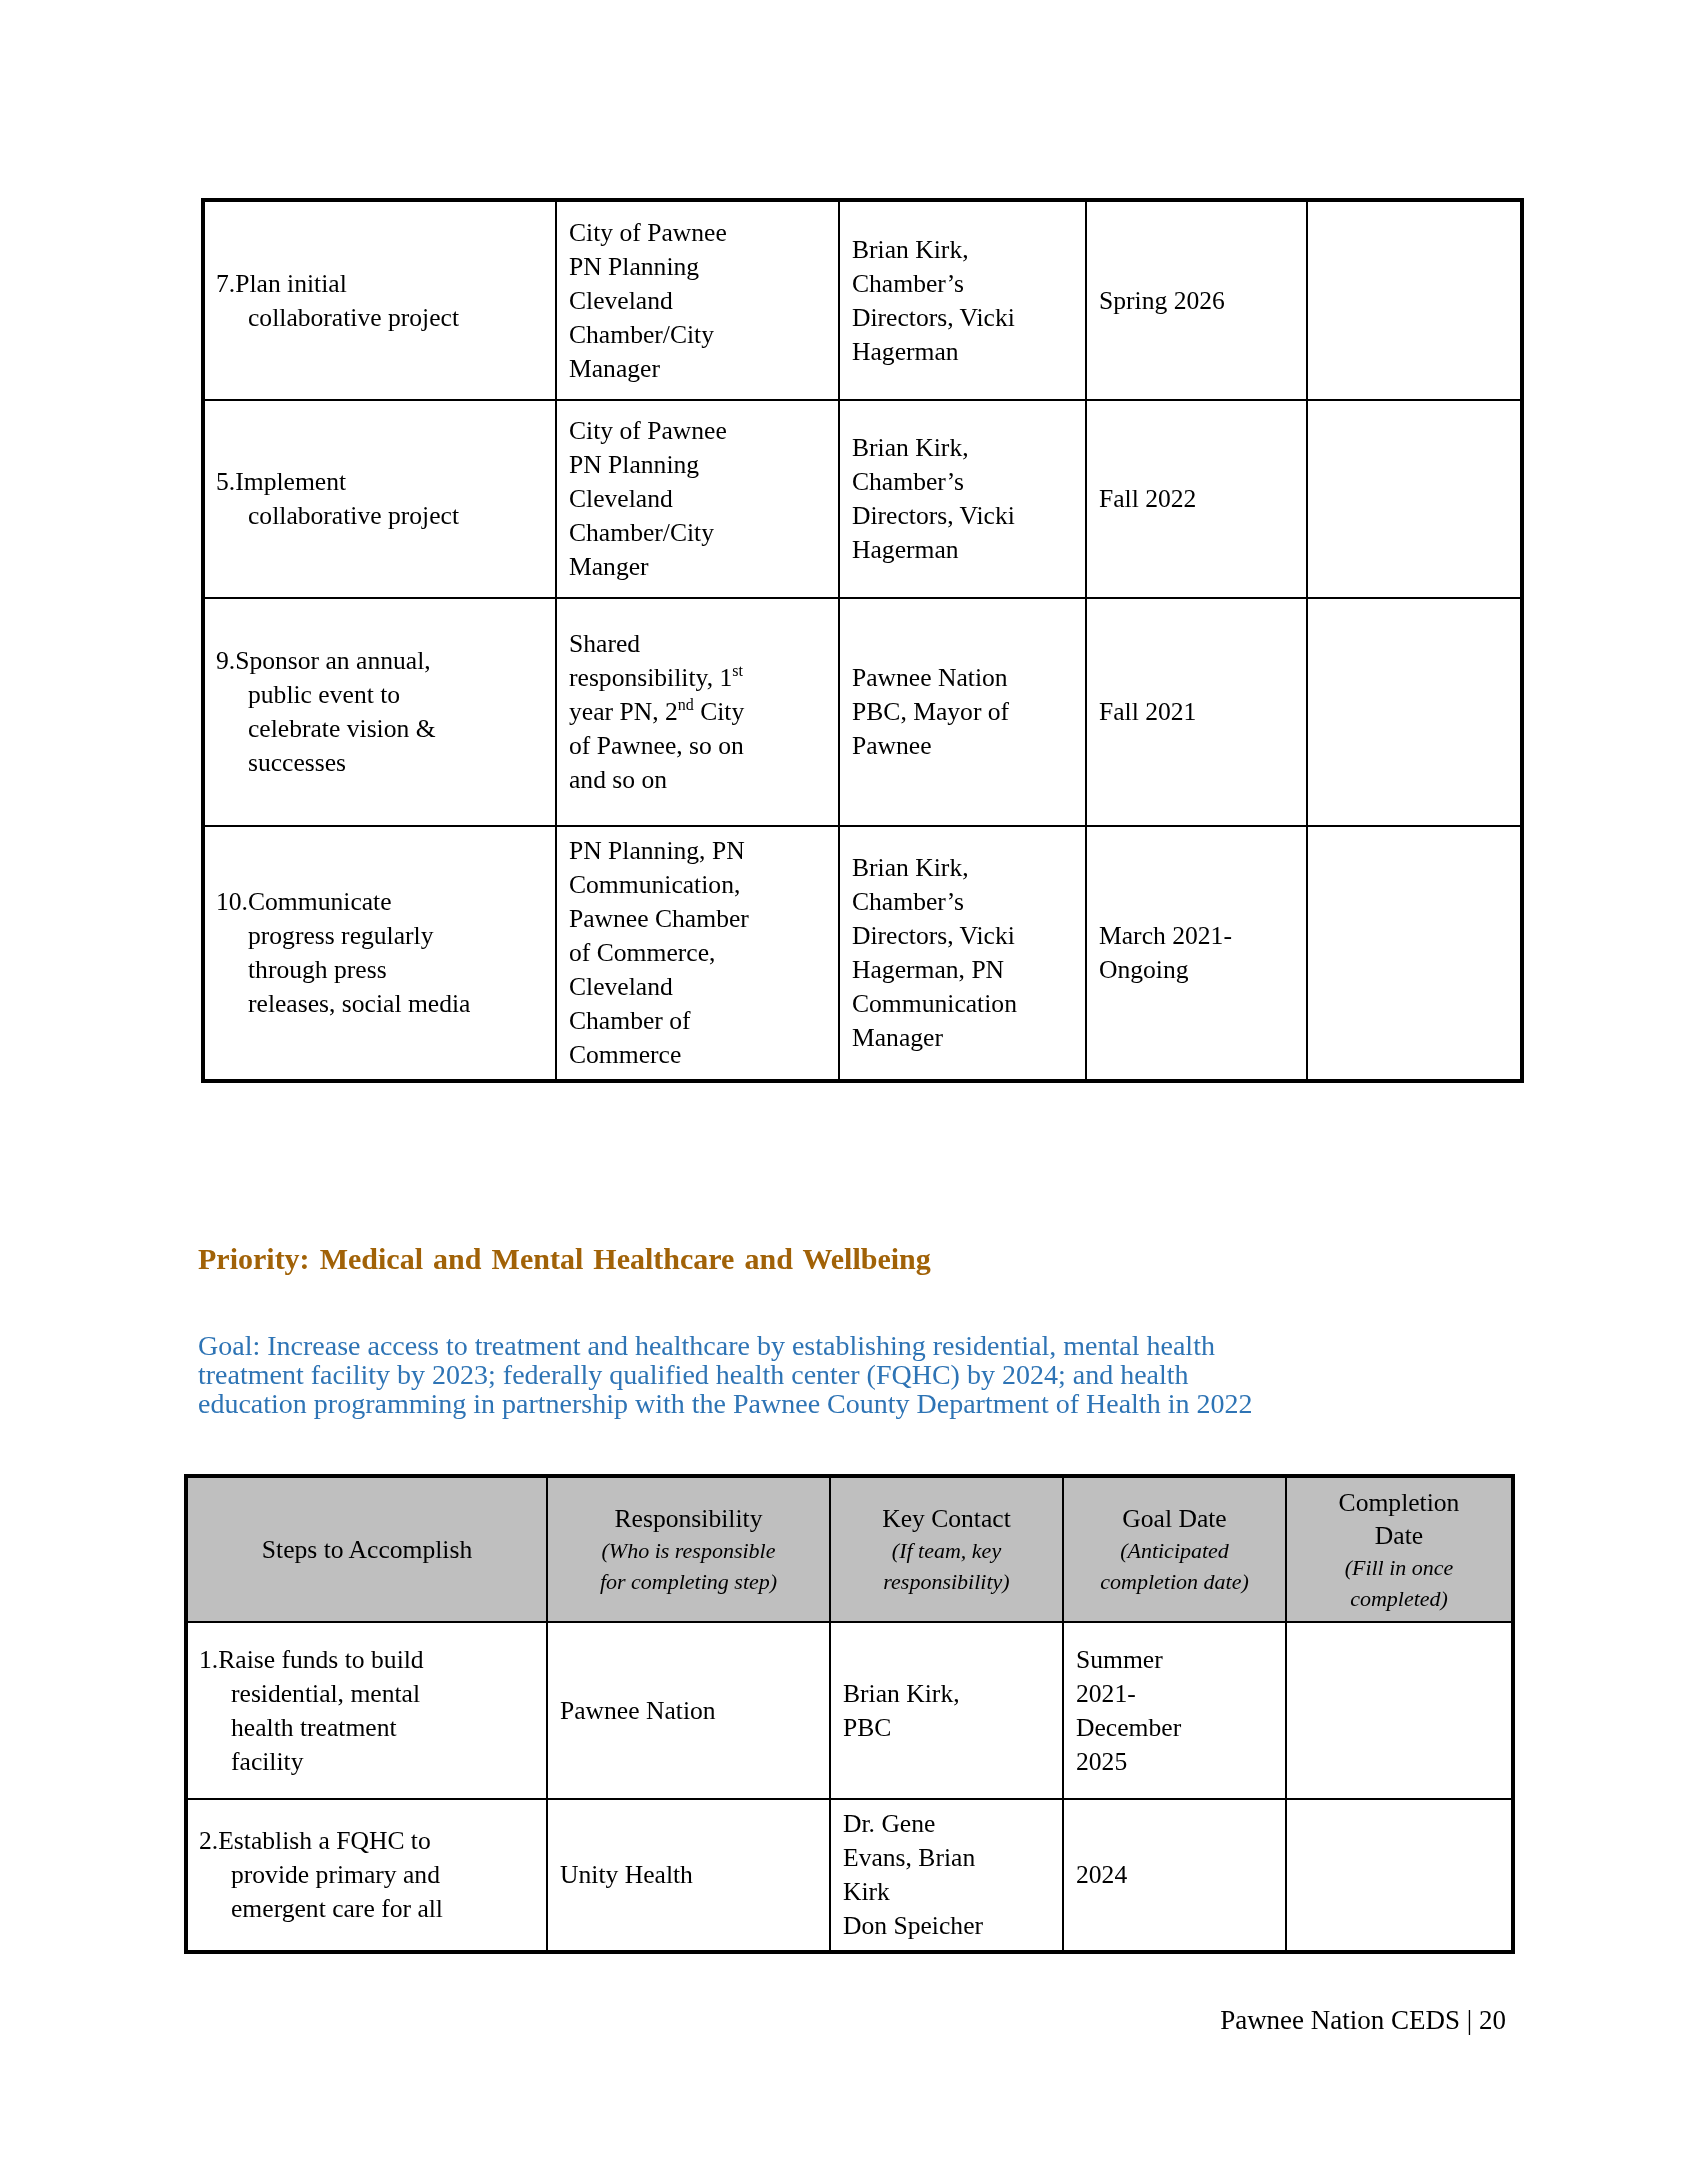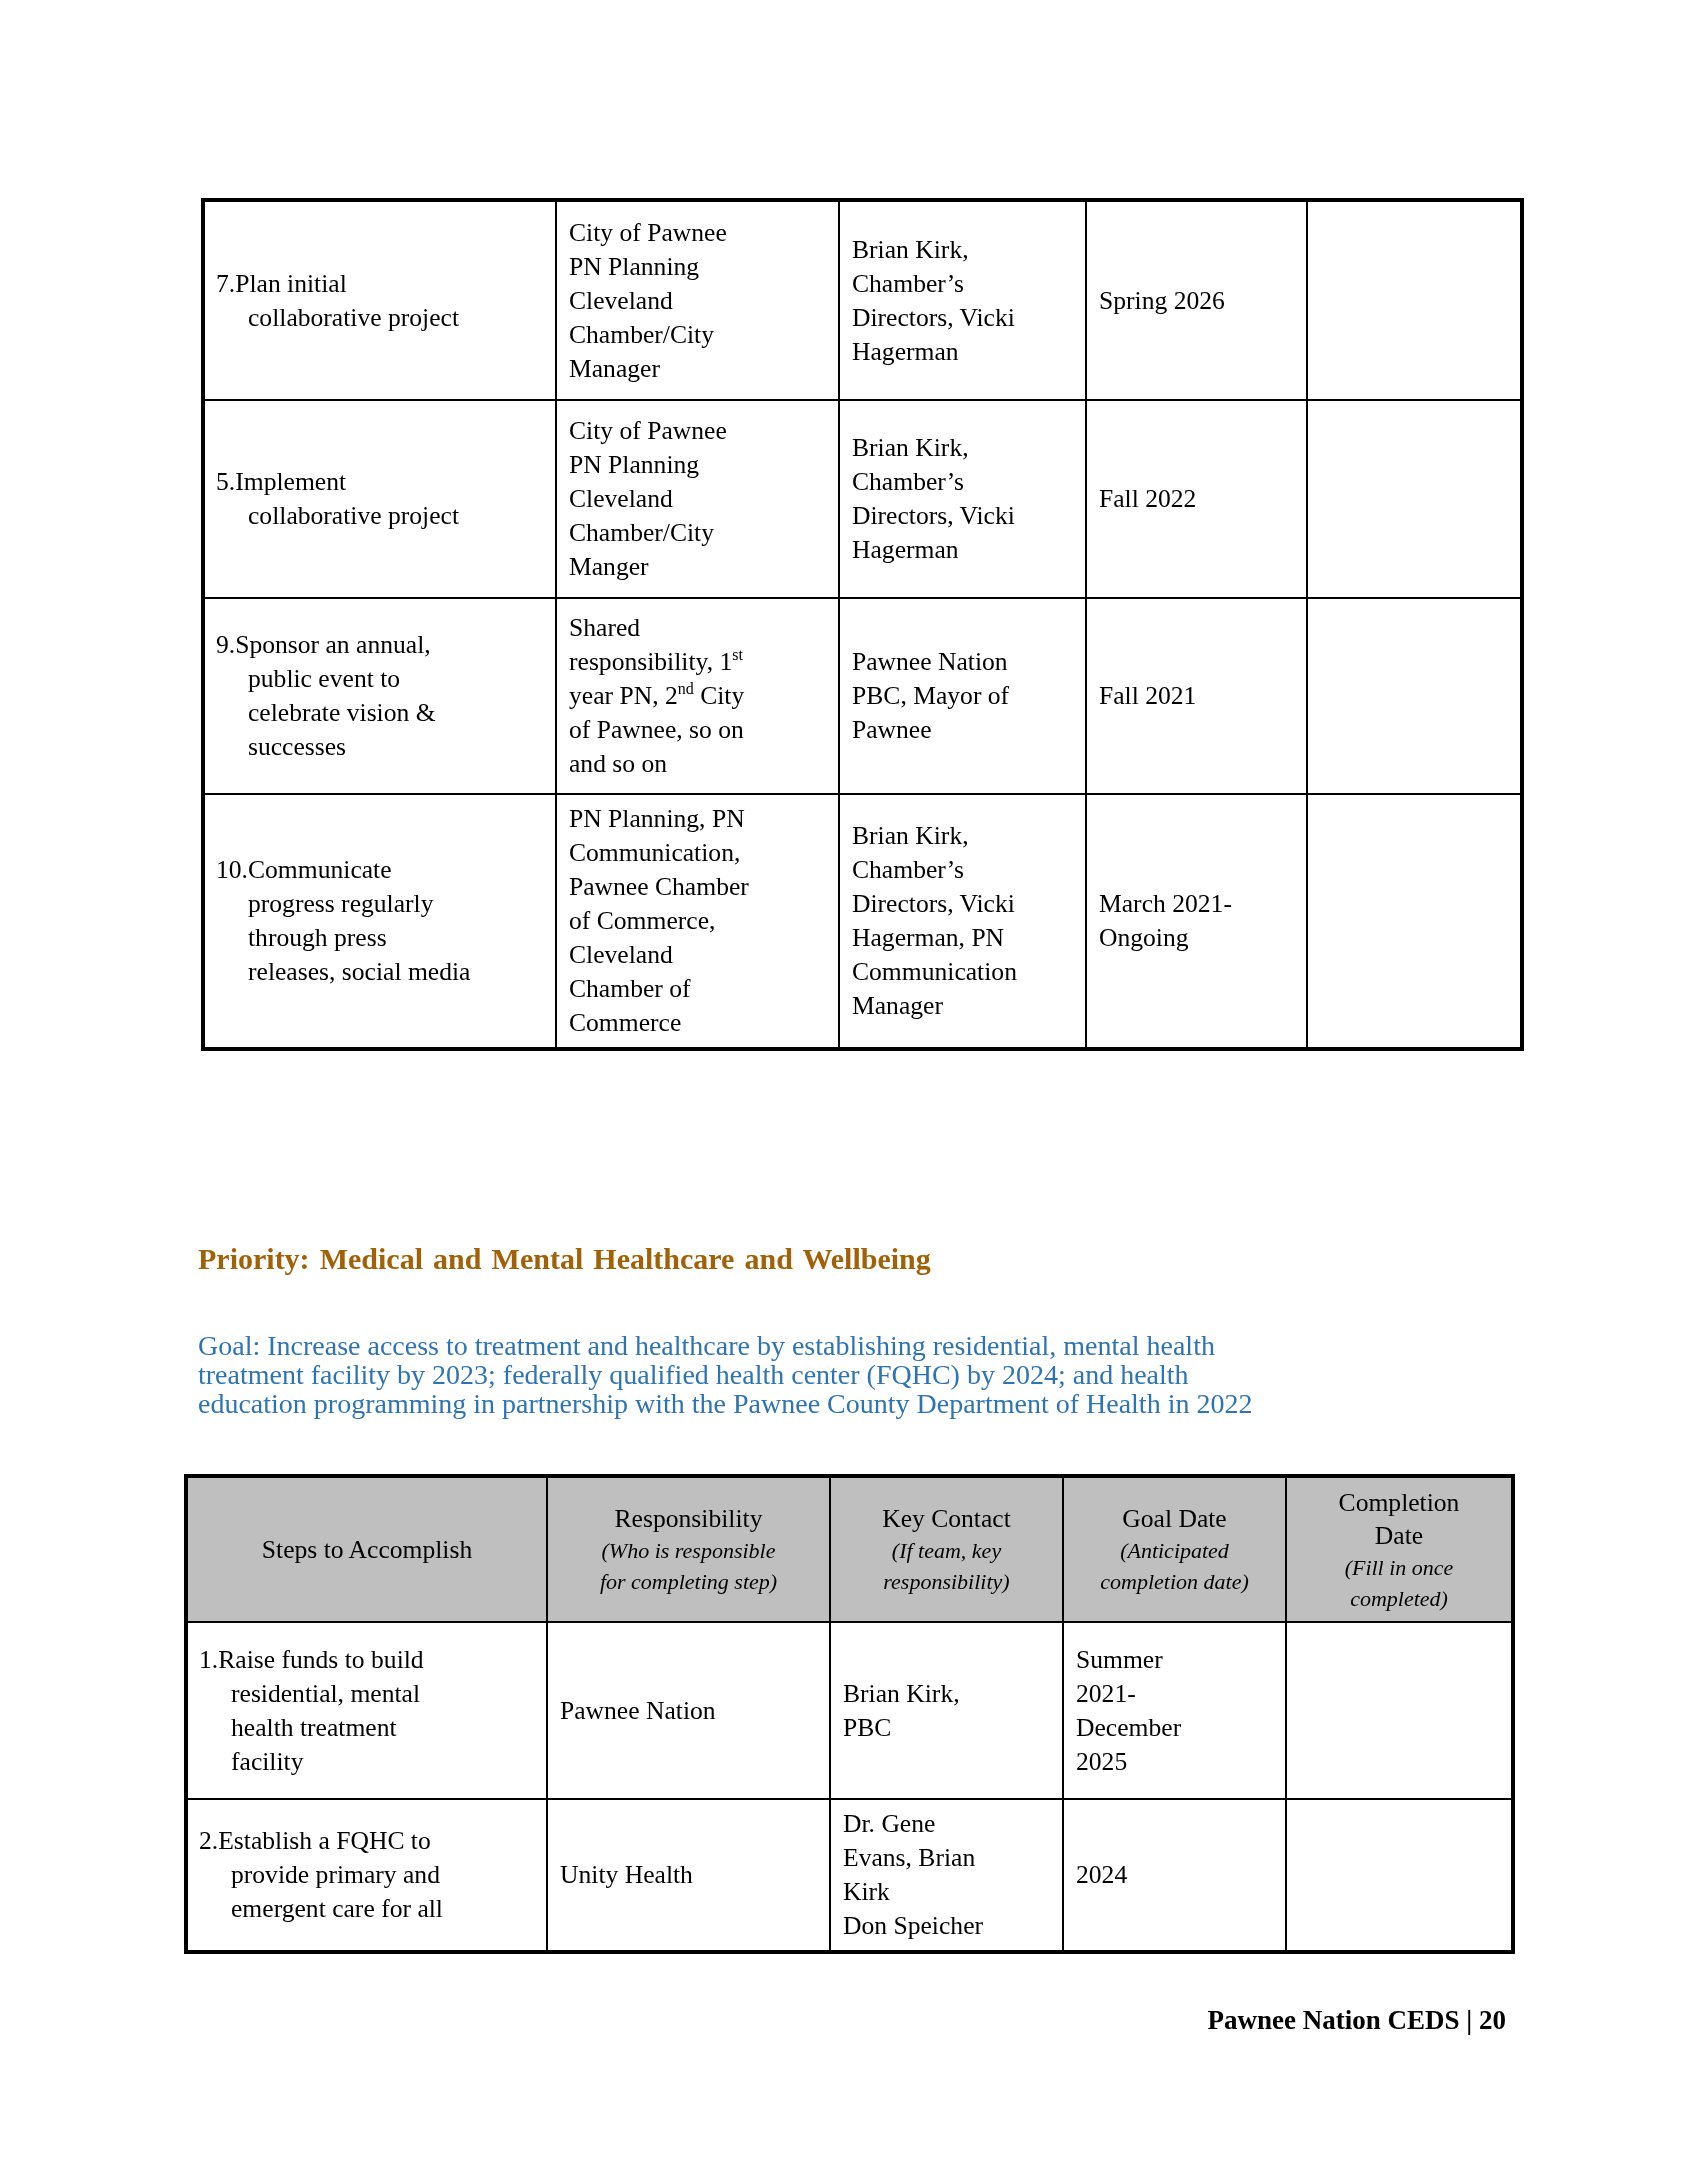--- a/index.html
+++ b/index.html
@@ -100,21 +100,20 @@
     line-height: 29px;
     color: #2E74B5;
     white-space: pre-line;
   }
   .page-footer {
     position: absolute;
     right: 179px;
     top: 2005px;
     font-size: 27px;
     text-align: right;
-    font-weight: bold;
   }
 </style>
 </head>
 <body>
 
 <div class="page">
 
   <table id="table1" class="doc-table">
     <colgroup>
       <col style="width:353px">
@@ -167,21 +166,21 @@
 Directors, Vicki
 Hagerman</div>
           </td>
         <td>
             <div class="cellpad">Fall 2022</div>
           </td>
         <td>
             <div class="cellpad"></div>
           </td>
       </tr>
-      <tr style="height:196px">
+      <tr style="height:228px">
         <td>
             <div class="steppad">9.Sponsor an annual,
 public event to
 celebrate vision &amp;
 successes</div>
           </td>
         <td>
           <div class="cellpad"><span>Shared
 responsibility, 1</span><sup class="ord">st</sup><span>
 year PN, 2</span><sup class="ord">nd</sup><span> City

